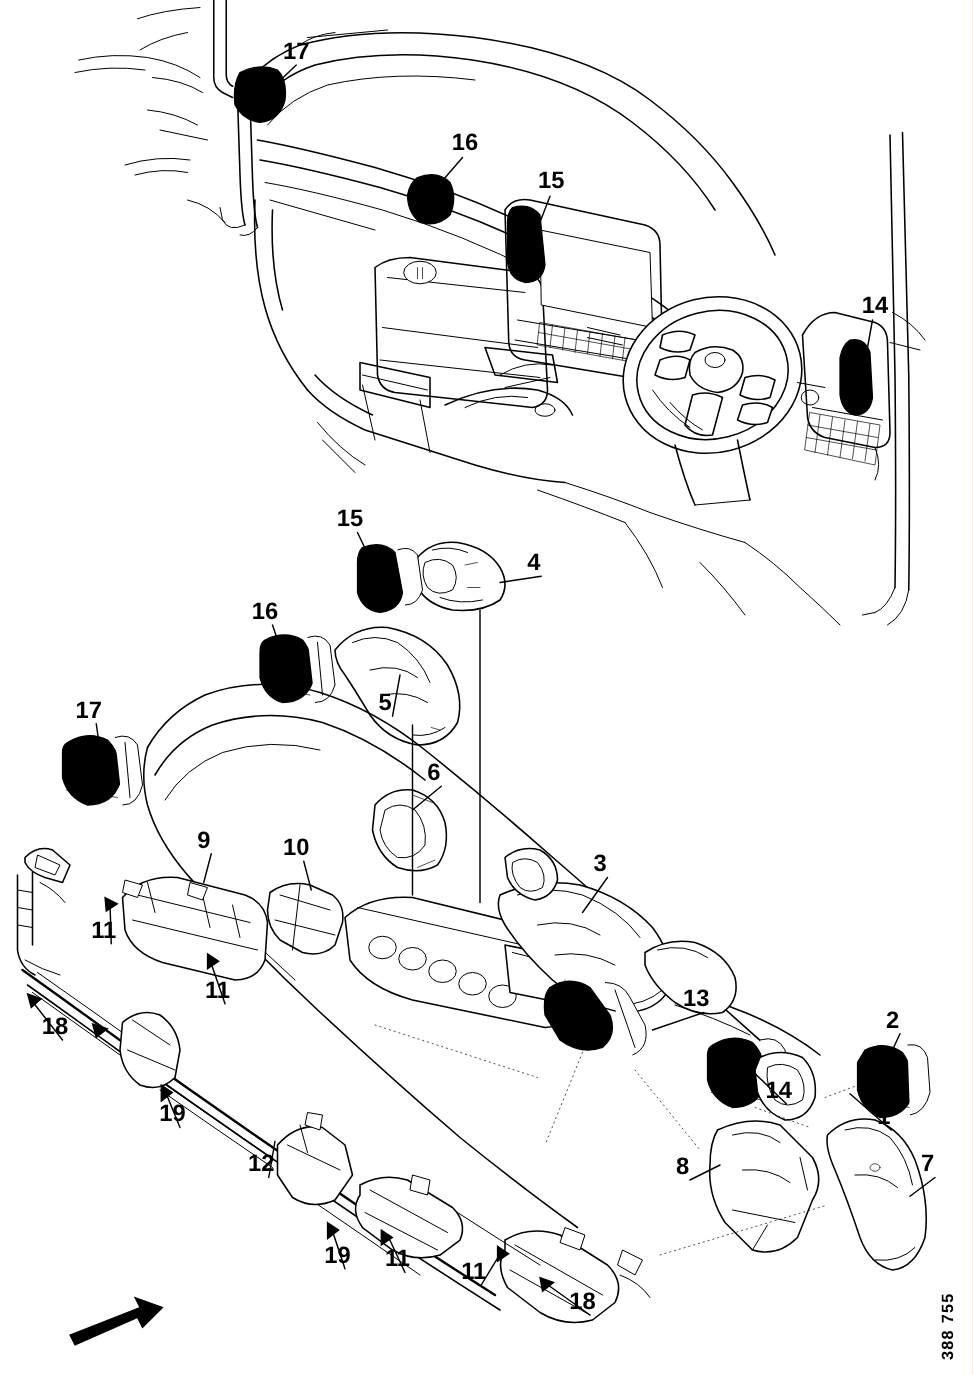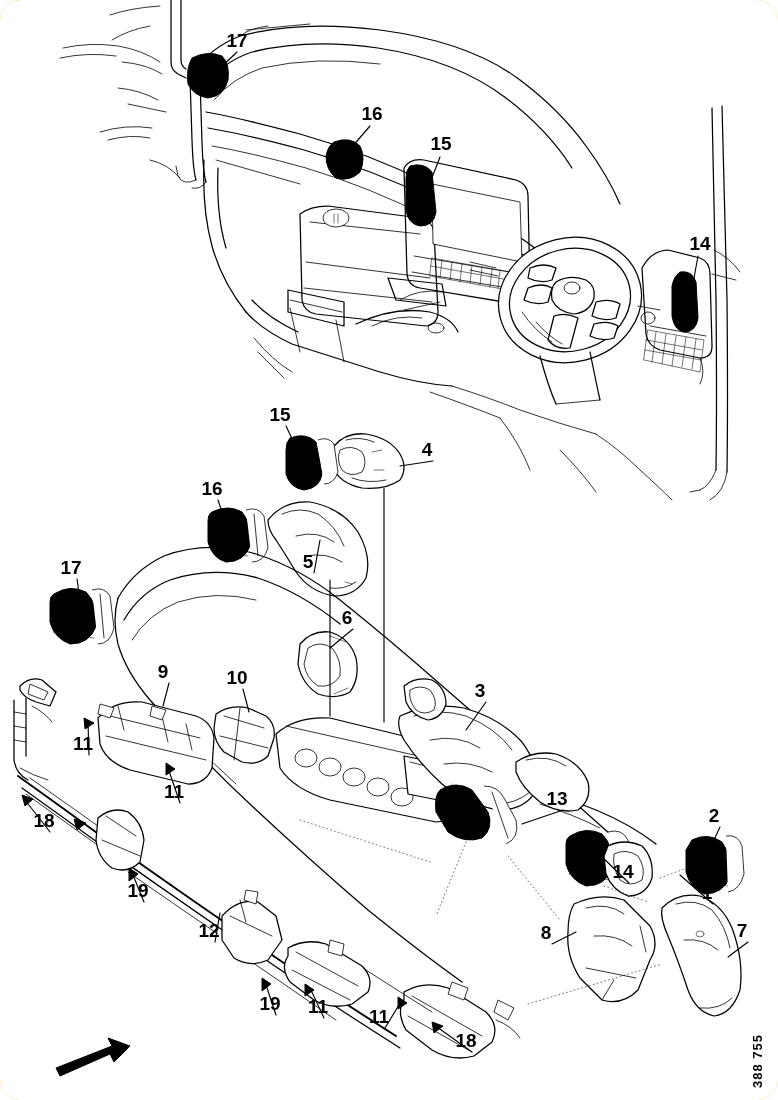--- a/index.html
+++ b/index.html
@@ -9,21 +9,20 @@
   }
   body {
     font-family: "Liberation Sans", sans-serif;
   }
   #page {
     position: relative;
     width: 778px;
     height: 1100px;
     background: #eab308;
     overflow: hidden;
-    border-radius: 21px;
   }
   #diagram {
     position: absolute;
     left: 0;
     top: 0;
     width: 778px;
     height: 1100px;
   }
   .callout-text {
     font-family: "Liberation Sans", sans-serif;

